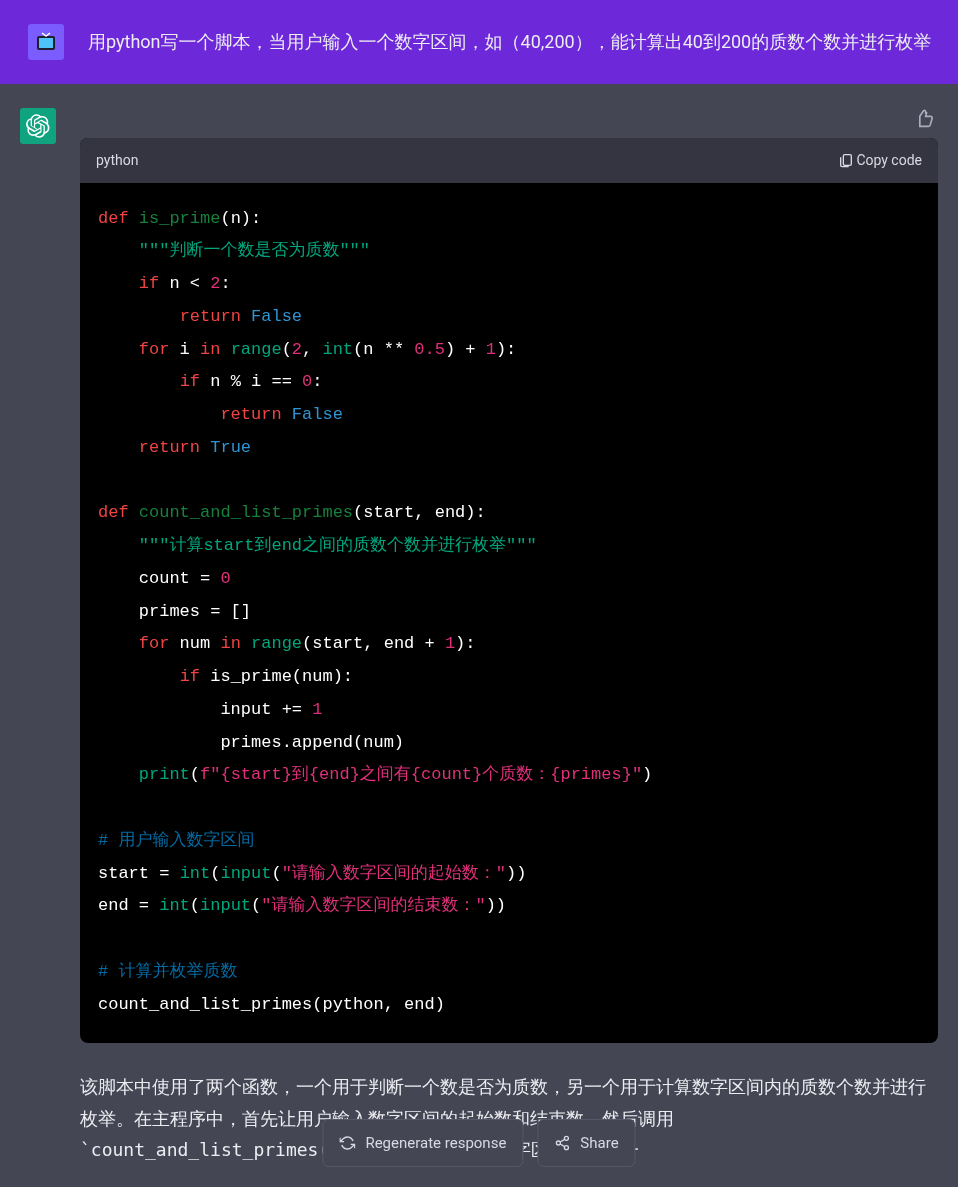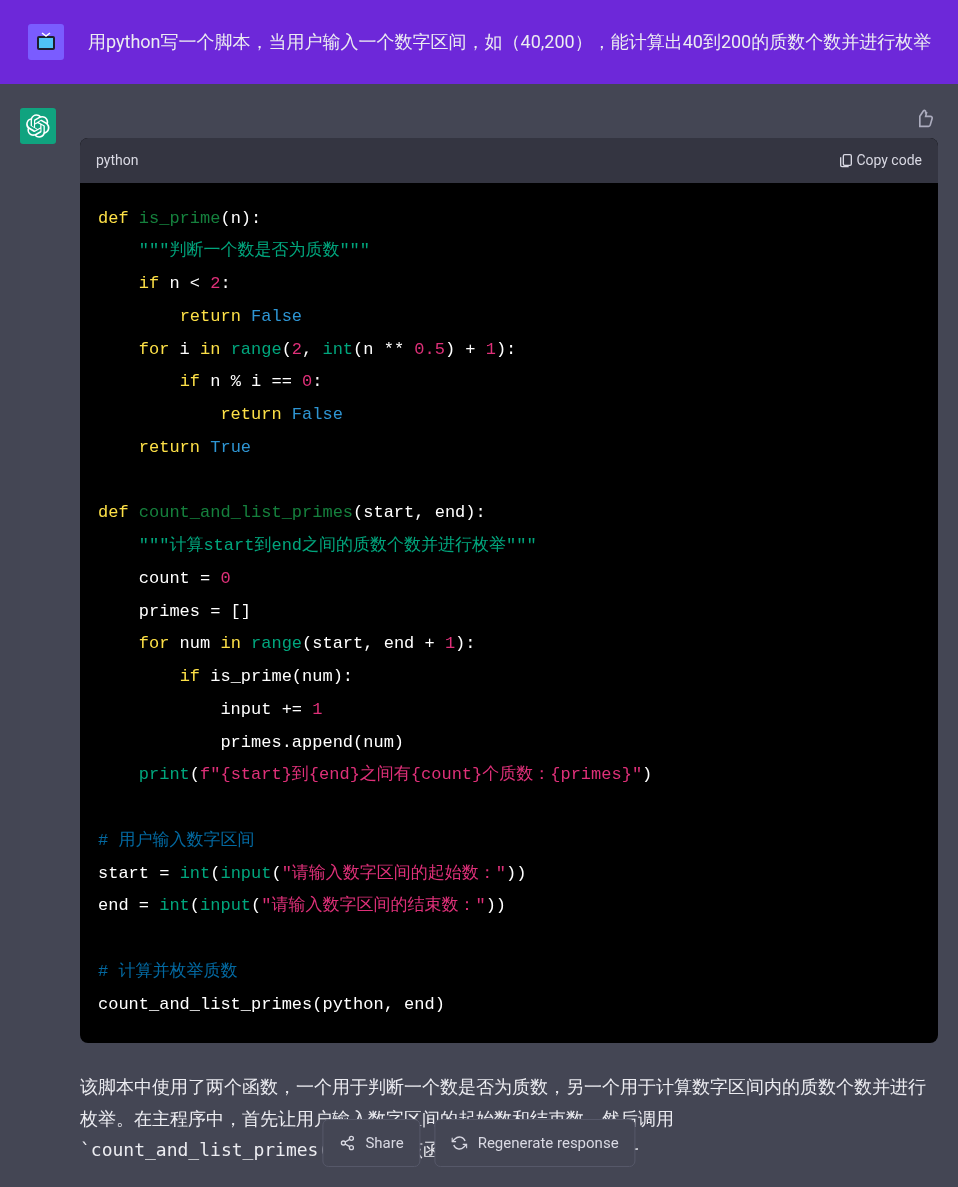--- a/index.html
+++ b/index.html
@@ -13,21 +13,21 @@
 .avatar.bot-av { background:#10a37f; }
 .avatar.bot-av svg { width:24px; height:24px; }
 .content { flex:1; padding-top:2px; font-size:18px; }
 .thumbs { position:absolute; right:24px; top:24px; color:#acacbe; cursor:pointer; }
 .codewrap { margin:28px 0; border-radius:8px; overflow:hidden; background:#000; }
 .codehead { background:#343541; padding:10px 16px; display:flex; justify-content:space-between; align-items:center; font-size:14px; color:#d9d9e3; }
 .copybtn { display:flex; align-items:center; gap:2px; cursor:pointer; color:#d9d9e3; }
 .copybtn svg { width:16px; height:16px; }
 pre { padding:18px 18px 24px 18px; overflow-x:auto; }
 code { font-family:"SFMono-Regular",Consolas,"Liberation Mono",Menlo,monospace; font-size:17px; line-height:1.75; white-space:pre; }
-.tk-kw{color:#fde047}.tk-fn{color:#15803d}.tk-pn{color:#fff}.tk-ds{color:#00a67d}.tk-nu{color:#df3079}.tk-bi{color:#2e95d3}.tk-cm{color:#0369a1}.tk-st{color:#df3079}.tk-built{color:#00a67d}
+.tk-kw{color:#ef4444}.tk-fn{color:#15803d}.tk-pn{color:#fff}.tk-ds{color:#00a67d}.tk-nu{color:#df3079}.tk-bi{color:#2e95d3}.tk-cm{color:#0369a1}.tk-st{color:#df3079}.tk-built{color:#00a67d}
 .floatbar { position:fixed; bottom:20px; left:50%; transform:translateX(-50%); display:flex; gap:14px; z-index:10; }
 .floatbtn { background:#444654; border:1px solid #565869; color:#d9d9e3; padding:10px 16px; border-radius:6px; display:flex; align-items:center; gap:10px; font-size:15px; cursor:pointer; }
 .floatbtn svg { width:16px; height:16px; }
 .inlinecode { font-family:"SFMono-Regular",Consolas,monospace; }
 </style>
 </head>
 <body>
 
 <div class="msg user">
   <div class="avatar user-av">
@@ -93,28 +93,28 @@
   <div class="thumbs">
     <svg width="20" height="20" viewBox="0 0 24 24" fill="none" stroke="currentColor" stroke-width="2">
         <path d="M7 10v12M15 5.88L14 10h5.83a2 2 0 011.92 2.56l-2.33 8A2 2 0 0117.5 22H7V10l4.38-6.56a1.5 1.5 0 012.62 1v1.44z"></path>
       </svg>
   </div>
 </div>
 
 <div class="floatbar">
   <div class="floatbtn">
     <svg viewBox="0 0 24 24" fill="none" stroke="currentColor" stroke-width="2">
+        <path d="M1 4v6h6M23 20v-6h-6"></path>
+        <path d="M20.49 9A9 9 0 005.64 5.64L1 10m22 4l-4.64 4.36A9 9 0 013.51 15"></path>
+      </svg>
+    <span>Regenerate response</span>
+  </div>
+  <div class="floatbtn">
+    <svg viewBox="0 0 24 24" fill="none" stroke="currentColor" stroke-width="2">
         <circle cx="18" cy="5" r="3"></circle>
         <circle cx="6" cy="12" r="3"></circle>
         <circle cx="18" cy="19" r="3"></circle>
         <line x1="8.59" y1="13.51" x2="15.42" y2="17.49"></line>
         <line x1="15.41" y1="6.51" x2="8.59" y2="10.49"></line>
       </svg>
     <span>Share</span>
   </div>
-  <div class="floatbtn">
-    <svg viewBox="0 0 24 24" fill="none" stroke="currentColor" stroke-width="2">
-        <path d="M1 4v6h6M23 20v-6h-6"></path>
-        <path d="M20.49 9A9 9 0 005.64 5.64L1 10m22 4l-4.64 4.36A9 9 0 013.51 15"></path>
-      </svg>
-    <span>Regenerate response</span>
-  </div>
 </div>
 
 </body></html>

